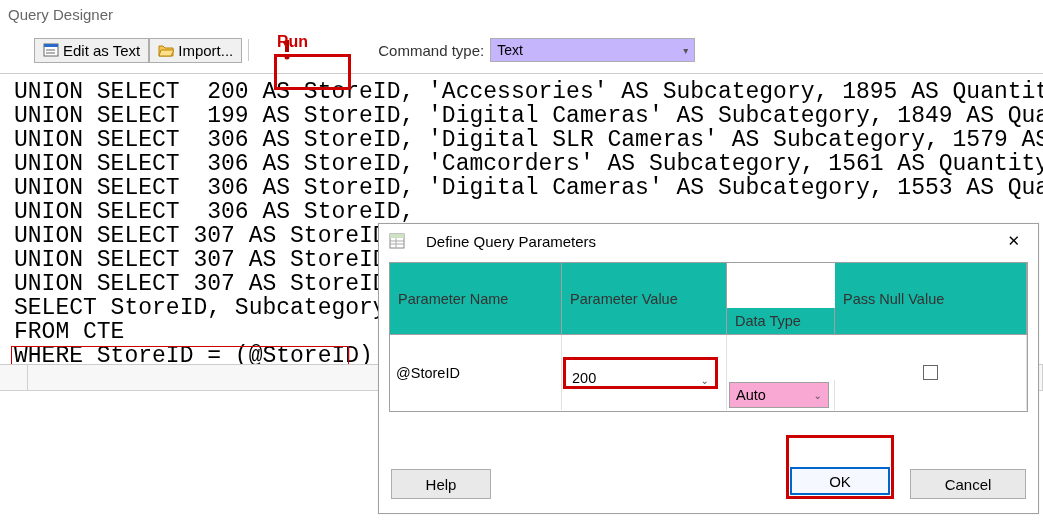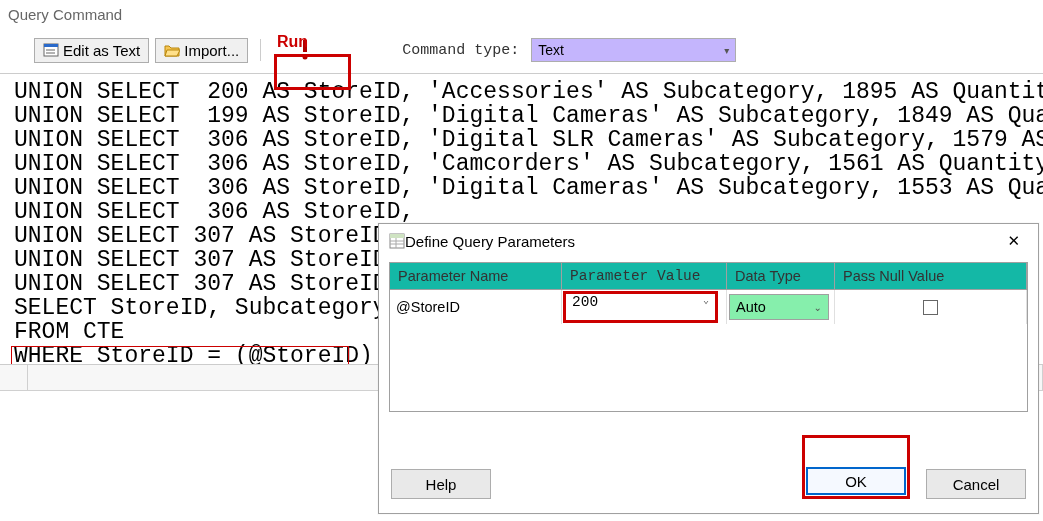--- a/index.html
+++ b/index.html
@@ -3,69 +3,69 @@
   <meta charset="utf-8">
   <style>
     * { box-sizing: border-box; }
     body { margin: 0; padding: 0; font-family: "Segoe UI", Tahoma, sans-serif; font-size: 12px; background: #fff; color: #000; width: 1043px; height: 521px; overflow: hidden; position: relative; }
 
     .title-bar { padding: 6px 8px 10px; color: #666; font-size: 15px; }
 
     .run-label { position: absolute; top: 33px; left: 277px; color: #cc0000; font-weight: bold; font-size: 16px; z-index: 1; }
     .run-box { position: absolute; top: 54px; left: 274px; width: 77px; height: 36px; border: 3px solid #cc0000; z-index: 2; pointer-events: none; }
 
-    .toolbar { padding: 4px 8px 10px 34px; display: flex; align-items: center; border-bottom: 1px solid #ccc; gap: 6px; }
+    .toolbar { padding: 4px 8px 10px 34px; display: flex; align-items: center; border-bottom: 1px solid #ccc; }
     .btn { border: 1px solid #adadad; background: #f0f0f0; padding: 3px 8px; font-size: 15px; display: inline-flex; align-items: center; gap: 4px; cursor: default; }
     .icon-wrap { display: inline-block; width: 16px; height: 16px; position: relative; }
     .toolbar-sep { width: 1px; height: 22px; background: #ccc; margin: 0 6px; }
     .run-slot { width: 63px; height: 26px; display: inline-flex; align-items: center; justify-content: center; }
-    .cmd-label { margin-left: 60px; font-size: 15px; color: #333; font-family: Liberation Mono, monospace; }
+    .cmd-label { margin-left: 60px; font-size: 15px; color: #333; }
     .cmd-select { border: 1px solid #adadad; background: #c4b5fd; width: 205px; height: 24px; margin-left: 6px; padding: 2px 6px; font-size: 14px; display: inline-flex; align-items: center; justify-content: space-between; }
     .chev { font-size: 10px; color: #555; margin-left: 8px; }
 
     .query-pane { font-family: Consolas, "Courier New", monospace; font-size: 23px; line-height: 24px; padding: 6px 14px; white-space: pre; position: relative; height: 290px; overflow: hidden; }
     .where-box { position: absolute; border: 1.5px solid #cc0000; left: 11px; top: 272px; width: 338px; height: 25px; pointer-events: none; }
 
     .grid-pane { border-top: 1px solid #ccc; height: 115px; }
     .grid-header { display: flex; height: 26px; }
     .grid-header .cell { border-right: 1px solid #d0d0d0; border-bottom: 1px solid #d0d0d0; background: #f7f7f7; }
     .grid-header .cell.first { width: 28px; }
     .grid-header .cell.rest { flex: 1; }
 
     .dialog { position: absolute; top: 223px; left: 378px; width: 661px; height: 291px; background: #fff; border: 1px solid #a0a0a0; box-shadow: 0 0 0 1px rgba(0,0,0,.02); display: flex; flex-direction: column; }
-    .dialog-title { display: flex; align-items: center; padding: 6px 10px; font-size: 15px; gap: 0; }
+    .dialog-title { display: flex; align-items: center; padding: 6px 10px; font-size: 15px; gap: 21px; }
     .dialog-title .spacer { flex: 1; }
     .close-x { font-size: 15px; padding: 2px 8px; }
 
     .dialog-body { padding: 4px 10px 0; flex: 1; }
     .param-table { border: 1px solid #a0a0a0; width: 100%; height: 150px; background: #fff; }
     .pt-row { display: flex; align-items: stretch; }
     .pt-head .pt-cell { background: #14b8a6; border-right: 1px solid #a0a0a0; border-bottom: 1px solid #a0a0a0; padding: 5px 8px; font-size: 14.5px; color: #333; }
     .pt-cell { border-right: 1px solid #e0e0e0; padding: 4px 6px; font-size: 14.5px; display: flex; align-items: center; }
     .c-name { width: 172px; }
-    .c-val  { width: 165px; font-family: Liberation Mono, monospace; }
-    .c-type { width: 108px; }
+    .c-val  { width: 165px; }
+    .c-type { width: 108px; margin-top: 45px; }
     .c-null { flex: 1; justify-content: center; }
     .pt-head .c-null { justify-content: flex-start; }
 
-    .val-box { border: 3px solid #cc0000; width: 155px; height: 32px; display: flex; align-items: flex-start; padding: 0 6px; justify-content: space-between; margin: -1px; }
-    .type-box { border: 1px solid #a0a0a0; background: #86efac; width: 100px; height: 26px; display: flex; align-items: center; padding: 0 6px; justify-content: space-between; }
+    .val-box { border: 3px solid #cc0000; width: 155px; height: 32px; display: flex; align-items: flex-end; padding: 0 6px; justify-content: space-between; margin: -1px; }
+    .type-box { border: 1px solid #a0a0a0; background: #f9a8d4; width: 100px; height: 26px; display: flex; align-items: center; padding: 0 6px; justify-content: space-between; }
     .cb { width: 15px; height: 15px; border: 1px solid #666; background: #fff; }
 
     .dialog-buttons { display: flex; align-items: flex-end; padding: 10px 12px 14px; gap: 16px; }
     .dialog-buttons .spacer { flex: 1; }
-    .dbtn { border: 1px solid #adadad; background: #e9e9e9; width: 100px; height: 30px; display: inline-flex; align-items: center; justify-content: center; font-size: 15px; }
+    .dbtn { border: 1px solid #adadad; background: #e9e9e9; width: 116px; height: 30px; display: inline-flex; align-items: center; justify-content: center; font-size: 15px; }
     .dbtn.help { width: 100px; }
     .ok-wrap { border: 3px solid #cc0000; padding: 1px; }
     .ok-wrap .dbtn { border: 2px solid #0066cc; background: #f5f9ff; width: 100px; height: 28px; margin-top: 28px; }
   </style>
 </head>
 <body>
 
-<div class="title-bar">Query Command</div>
+<div class="title-bar">Query Designer</div>
 
 <div class="run-label">Run</div>
 <div class="run-box"></div>
 
 <div class="toolbar">
   <span class="btn">
     <span class="icon-wrap">
       <svg width="16" height="16">
           <rect x="1" y="2" width="14" height="12" fill="#fff" stroke="#666"></rect>
           <rect x="1" y="2" width="14" height="3" fill="#2a6acb"></rect>

